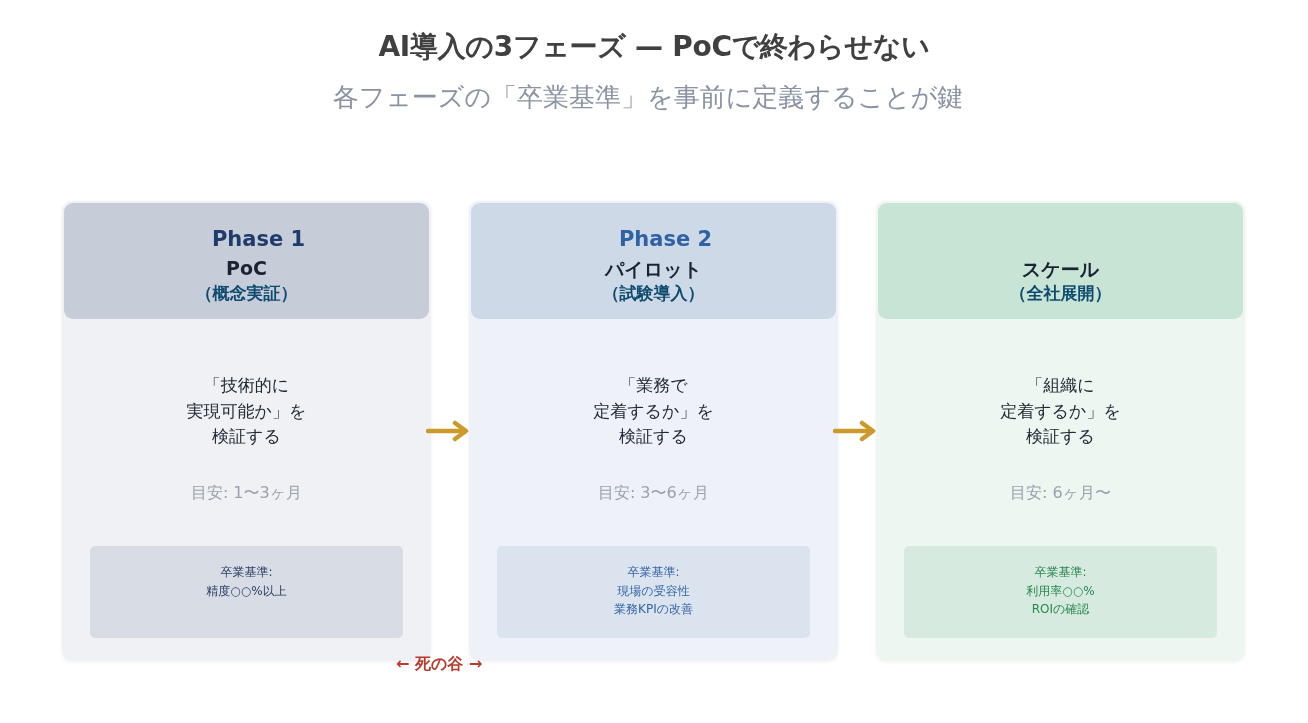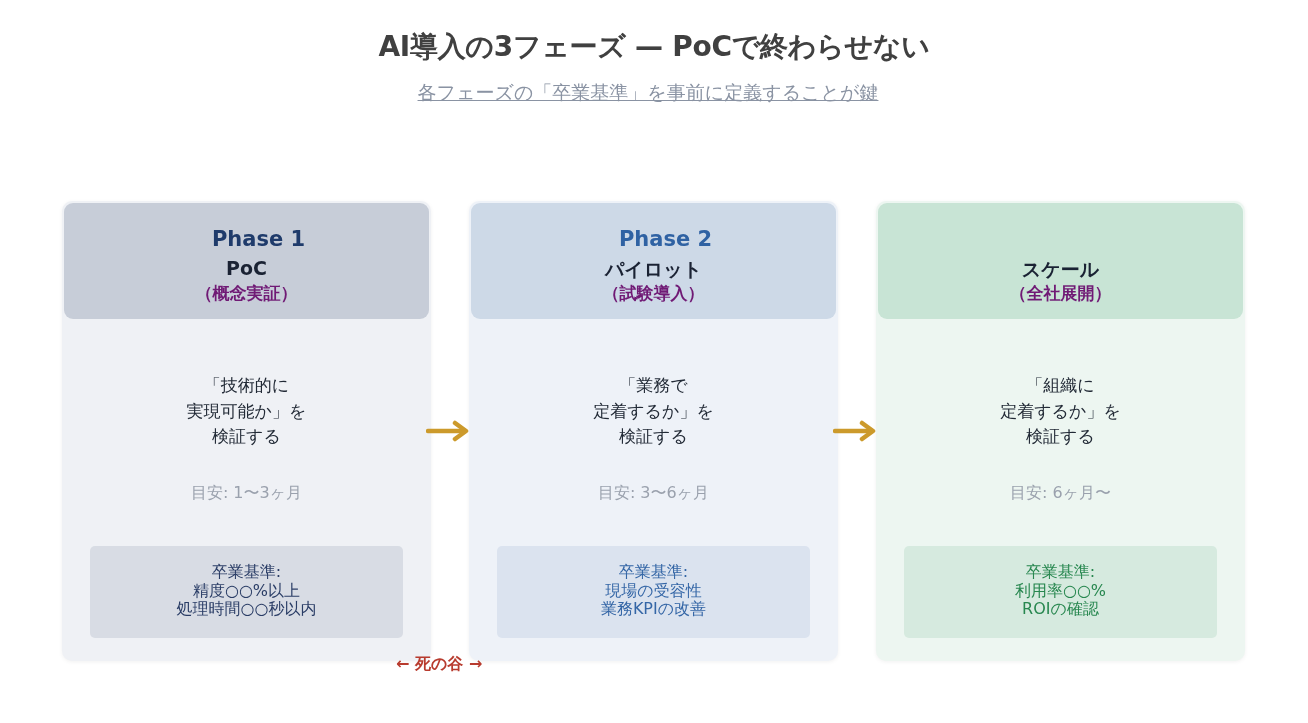--- a/index.html
+++ b/index.html
@@ -6,45 +6,45 @@
   body {
     width: 1308px; height: 723px; background: #ffffff; position: relative; overflow: hidden;
     font-family: "DejaVu Sans", "Liberation Sans", sans-serif;
   }
   .title {
     position: absolute; left: 0; right: 0; top: 28px; text-align: center;
     font-size: 28px; font-weight: bold; color: #404040; letter-spacing: -0.3px;
   }
   .subtitle {
     position: absolute; left: 0; right: 12px; top: 80px; text-align: center;
-    font-size: 19px; color: #8a93a3; text-decoration: underline;
+    font-size: 26px; color: #8a93a3;
   }
   .card {
     position: absolute; top: 201px; width: 369px; height: 460px;
     border-radius: 10px; box-shadow: 0 1px 4px rgba(0,0,0,0.06);
   }
   .card .head {
     position: absolute; left: 2px; right: 2px; top: 2px; height: 116px;
     border-radius: 9px; text-align: center;
   }
   .card .phase { position: absolute; left: 0; right: 0; top: 24px; font-size: 21px; font-weight: bold; padding-left: 24px; }
   .card .name { position: absolute; left: 0; right: 0; top: 54px; font-size: 19px; font-weight: bold; color: #1a2233; }
-  .card .sub { position: absolute; left: 0; right: 0; top: 79px; font-size: 17px; font-weight: bold; color: #701a75; }
+  .card .sub { position: absolute; left: 0; right: 0; top: 79px; font-size: 17px; font-weight: bold; color: #0c4a6e; }
   .card .desc {
     position: absolute; left: 0; right: 0; top: 172px; text-align: center;
     font-size: 17px; line-height: 25.5px; color: #222a36;
   }
   .card .desc div { white-space: nowrap; }
   .card .term {
     position: absolute; left: 0; right: 0; top: 282px; text-align: center;
     font-size: 16px; color: #9aa1ad;
   }
   .card .crit {
     position: absolute; left: 28px; right: 28px; top: 345px; height: 92px;
-    border-radius: 5px; text-align: center; font-size: 16px; line-height: 18.5px;
+    border-radius: 5px; text-align: center; font-size: 12px; line-height: 18.5px;
     padding-top: 17px; box-sizing: border-box;
   }
   #card-1 { left: 62px; background: #eff1f5; }
   #card-1 .head { background: #c7cdd8; }
   #card-1 .phase { color: #1f3b6b; }
   #card-1 .crit { background: #d8dce4; color: #2a3d66; }
   #card-2 { left: 469px; background: #eef2f8; }
   #card-2 .head { background: #cdd9e7; }
   #card-2 .phase { color: #2f62a3; }
   #card-2 .crit { background: #dbe3ef; color: #3466a6; }
@@ -72,21 +72,20 @@
   </div>
   <div class="desc">
     <div>「技術的に</div>
     <div>実現可能か」を</div>
     <div>検証する</div>
   </div>
   <div class="term">目安: 1〜3ヶ月</div>
   <div class="crit">
     <div>卒業基準:</div>
     <div>精度○○%以上</div>
-    <div>処理時間○○秒以内</div>
   </div>
 </div>
 
 <div class="card" id="card-2">
   <div class="head">
     <div class="phase">Phase 2</div>
     <div class="name">パイロット</div>
     <div class="sub">（試験導入）</div>
   </div>
   <div class="desc">

